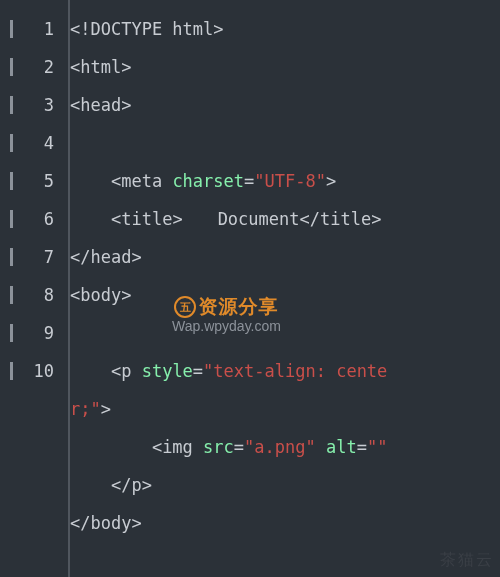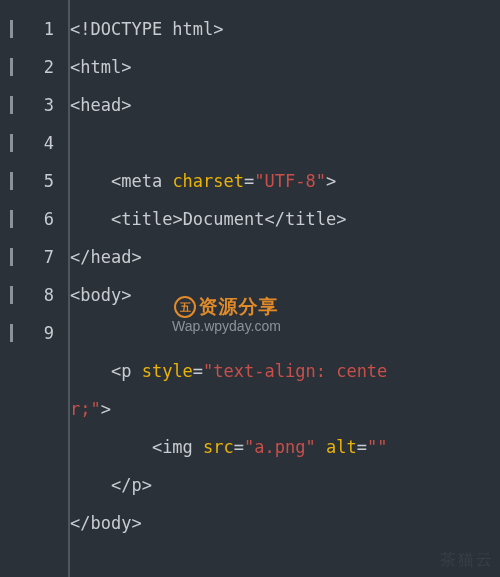--- a/index.html
+++ b/index.html
@@ -50,23 +50,23 @@
   .code {
     flex: 1;
     padding-top: 10px;
     line-height: 38px;
     white-space: pre;
     font-size: 17px;
   }
   .code-line { height: 38px; }
   .tag    { color: #c8ccd2; }
   .punct  { color: #c8ccd2; }
-  .attr   { color: #eab308; }
+  .attr   { color: #86efac; }
   .string { color: #c94f4a; }
-  .text   { color: #c8ccd2; }
+  .text   { color: #c8ccd2; margin-left: 35px; }
   .watermark {
     position: absolute;
     left: 172px;
     top: 294px;
     display: flex;
     flex-direction: column;
     align-items: center;
     pointer-events: none;
   }
   .watermark-top {
@@ -111,20 +111,21 @@
   <div class="gutter">
       <div class="gutter-row">1</div>
       <div class="gutter-row">2</div>
       <div class="gutter-row">3</div>
       <div class="gutter-row">4</div>
       <div class="gutter-row">5</div>
       <div class="gutter-row">6</div>
       <div class="gutter-row">7</div>
       <div class="gutter-row">8</div>
       <div class="gutter-row">9</div>
+      <div class="gutter-row">10</div>
     </div>
   <div class="divider"></div>
   <div class="code"><div class="code-line"><span class="punct">&lt;!</span><span class="tag">DOCTYPE html</span><span class="punct">&gt;</span></div><div class="code-line"><span class="punct">&lt;</span><span class="tag">html</span><span class="punct">&gt;</span></div><div class="code-line"><span class="punct">&lt;</span><span class="tag">head</span><span class="punct">&gt;</span></div><div class="code-line"></div><div class="code-line"><span class="punct">    &lt;</span><span class="tag">meta</span><span class="attr"> charset</span><span class="punct">=</span><span class="string">"UTF-8"</span><span class="punct">&gt;</span></div><div class="code-line"><span class="punct">    &lt;</span><span class="tag">title</span><span class="punct">&gt;</span><span class="text">Document</span><span class="punct">&lt;/</span><span class="tag">title</span><span class="punct">&gt;</span></div><div class="code-line"><span class="punct">&lt;/</span><span class="tag">head</span><span class="punct">&gt;</span></div><div class="code-line"><span class="punct">&lt;</span><span class="tag">body</span><span class="punct">&gt;</span></div><div class="code-line"></div><div class="code-line"><span class="punct">    &lt;</span><span class="tag">p</span><span class="attr"> style</span><span class="punct">=</span><span class="string">"text-align: cente</span></div><div class="code-line"><span class="string">r;"</span><span class="punct">&gt;</span></div><div class="code-line"><span class="punct">        &lt;</span><span class="tag">img</span><span class="attr"> src</span><span class="punct">=</span><span class="string">"a.png"</span><span class="attr"> alt</span><span class="punct">=</span><span class="string">""</span></div><div class="code-line"><span class="punct">    &lt;/</span><span class="tag">p</span><span class="punct">&gt;</span></div><div class="code-line"><span class="punct">&lt;/</span><span class="tag">body</span><span class="punct">&gt;</span></div><div class="code-line"></div></div>
 </div>
 
 <div class="watermark">
   <div class="watermark-top">
     <div class="wm-circle">五</div>
     <div class="wm-main">资源分享</div>
   </div>

